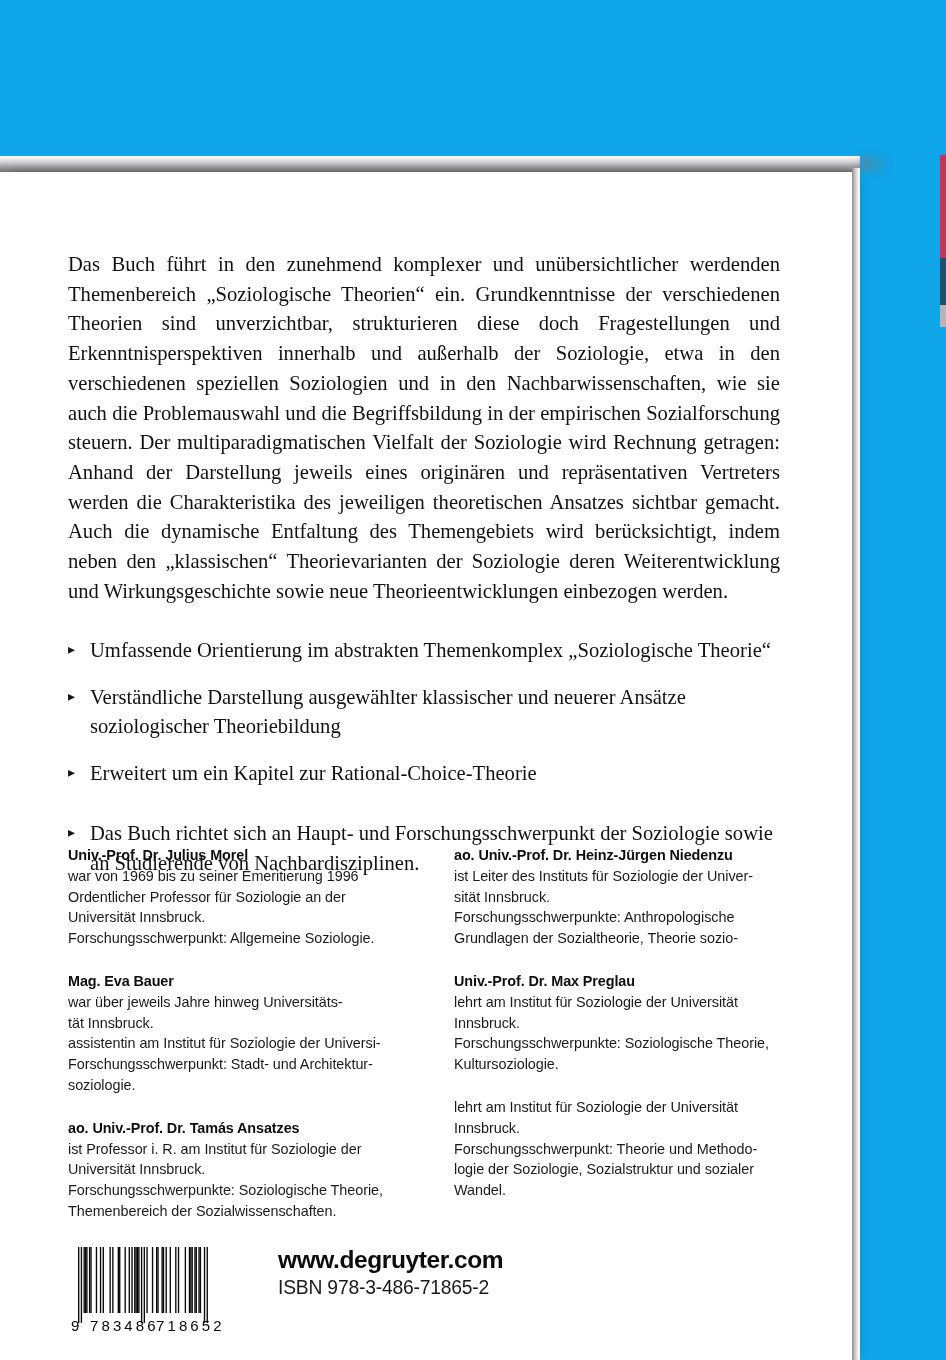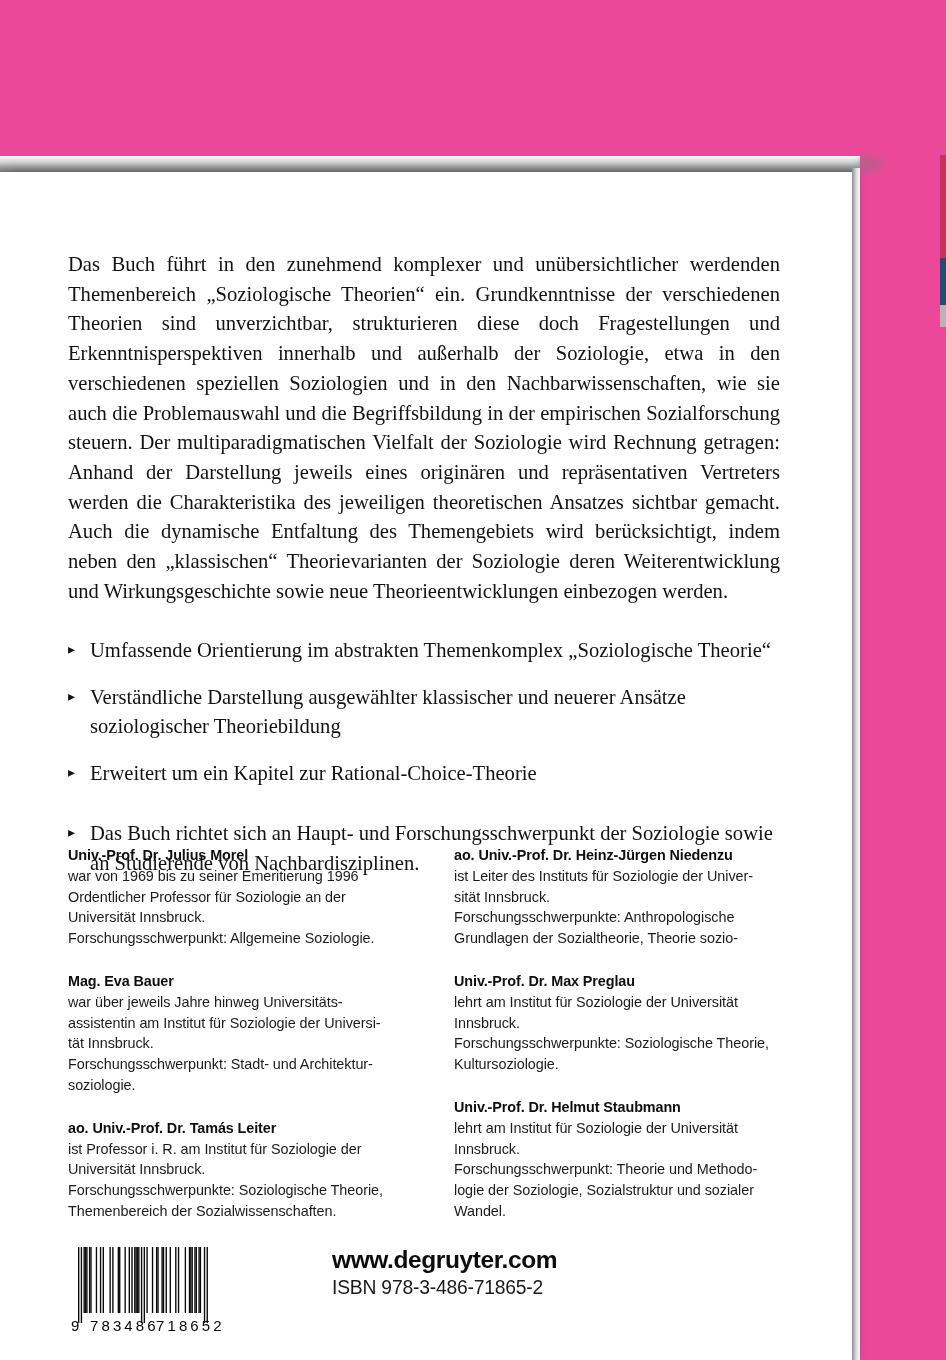--- a/index.html
+++ b/index.html
@@ -12,21 +12,21 @@
     height: 1360px;
     position: relative;
     overflow: hidden;
     font-family: "Liberation Sans", sans-serif;
   }
 
   
   #scene {
     position: absolute;
     inset: 0;
-    background: #ec4899;
+    background: #0ea5e9;
     padding-left: 13px;
   }
 
   
   .sheet-top-shadow {
     position: absolute;
     left: 0;
     top: 156px;
     width: 860px;
     height: 16px;
@@ -150,21 +150,21 @@
     left: 68px;
     top: 1243px;
     display: flex;
     align-items: flex-start;
   }
   .barcode-block {
     width: 168px;
   }
   .barcode-svg { display: block; }
   .publisher-block {
-    margin-left: 96px;
+    margin-left: 42px;
     padding-top: 3px;
   }
   .publisher-url {
     font-family: "Liberation Sans", sans-serif;
     font-weight: bold;
     font-size: 24.5px;
     letter-spacing: -0.4px;
     color: #0d0d0d;
     line-height: 28px;
   }
@@ -222,28 +222,28 @@
         <div class="bio-name">Univ.-Prof. Dr. Julius Morel</div>
         <div class="bio-line">war von 1969 bis zu seiner Emeritierung 1996</div>
         <div class="bio-line">Ordentlicher Professor für Soziologie an der</div>
         <div class="bio-line">Universität Innsbruck.</div>
         <div class="bio-line">Forschungsschwerpunkt: Allgemeine Soziologie.</div>
       </div>
 
       <div class="bio">
         <div class="bio-name">Mag. Eva Bauer</div>
         <div class="bio-line">war über jeweils Jahre hinweg Universitäts-</div>
+        <div class="bio-line">tät Innsbruck.</div>
         <div class="bio-line">assistentin am Institut für Soziologie der Universi-</div>
-        <div class="bio-line">tät Innsbruck.</div>
         <div class="bio-line">Forschungsschwerpunkt: Stadt- und Architektur-</div>
         <div class="bio-line">soziologie.</div>
       </div>
 
       <div class="bio">
-        <div class="bio-name">ao. Univ.-Prof. Dr. Tamás Leiter</div>
+        <div class="bio-name">ao. Univ.-Prof. Dr. Tamás Ansatzes</div>
         <div class="bio-line">ist Professor i. R. am Institut für Soziologie der</div>
         <div class="bio-line">Universität Innsbruck.</div>
         <div class="bio-line">Forschungsschwerpunkte: Soziologische Theorie,</div>
         <div class="bio-line">Themenbereich der Sozialwissenschaften.</div>
       </div>
 
     </div>
 
     <div class="bio-col">
 
@@ -257,21 +257,20 @@
 
       <div class="bio">
         <div class="bio-name">Univ.-Prof. Dr. Max Preglau</div>
         <div class="bio-line">lehrt am Institut für Soziologie der Universität</div>
         <div class="bio-line">Innsbruck.</div>
         <div class="bio-line">Forschungsschwerpunkte: Soziologische Theorie,</div>
         <div class="bio-line">Kultursoziologie.</div>
       </div>
 
       <div class="bio">
-        <div class="bio-name">Univ.-Prof. Dr. Helmut Staubmann</div>
         <div class="bio-line">lehrt am Institut für Soziologie der Universität</div>
         <div class="bio-line">Innsbruck.</div>
         <div class="bio-line">Forschungsschwerpunkt: Theorie und Methodo-</div>
         <div class="bio-line">logie der Soziologie, Sozialstruktur und sozialer</div>
         <div class="bio-line">Wandel.</div>
       </div>
 
     </div>
   </div>
 

